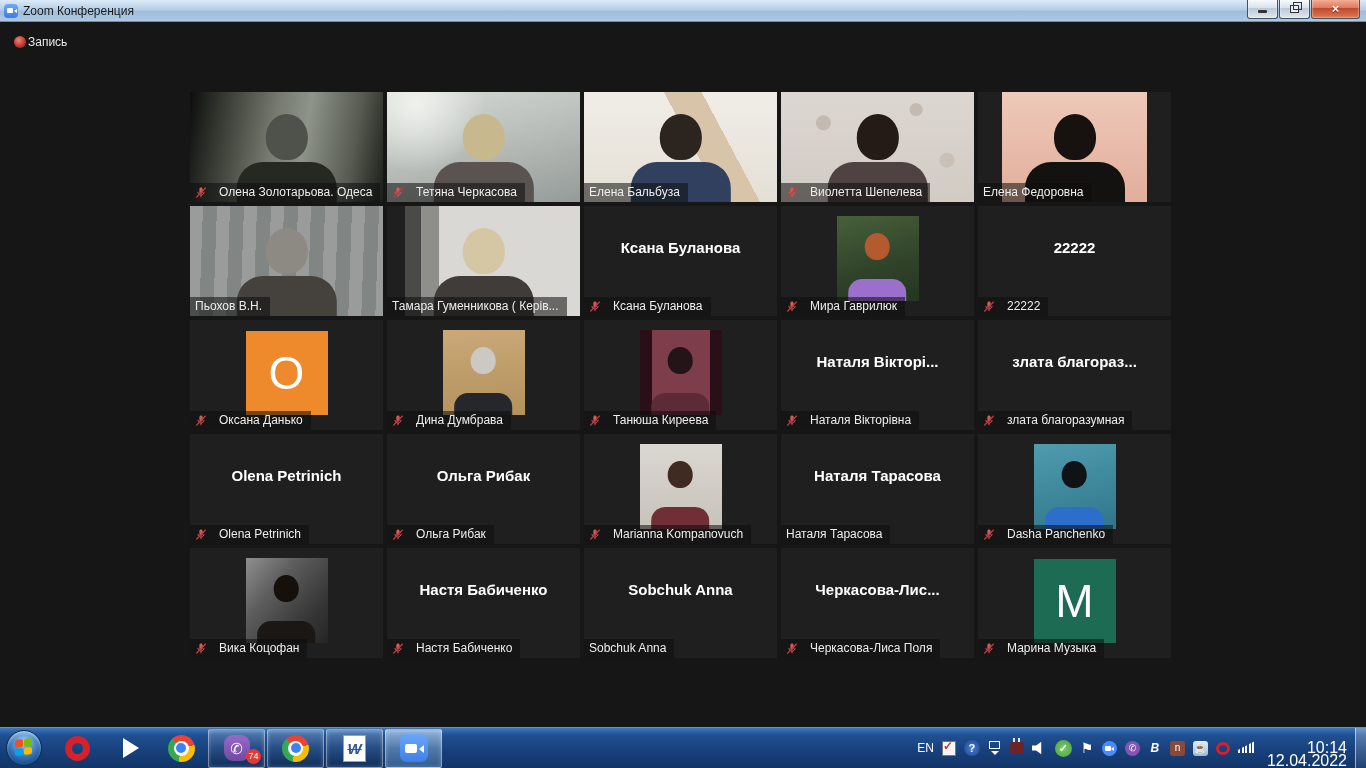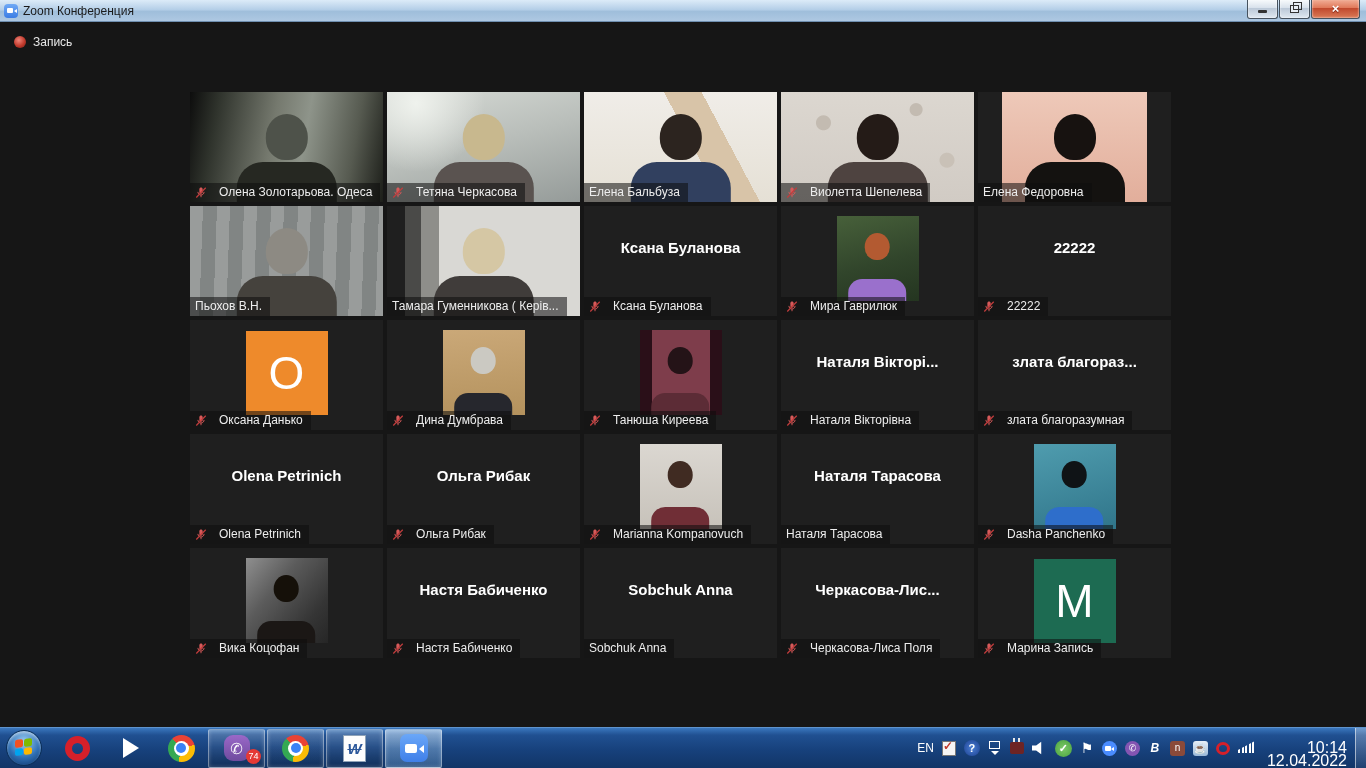--- a/index.html
+++ b/index.html
@@ -22,21 +22,21 @@
     display:flex;align-items:center;justify-content:center;box-shadow:inset 0 0 2px #fff;}
   .win-btn + .win-btn{margin-left:1px;}
   .win-btn.close{width:47px;background:linear-gradient(#f3b29b,#e07b5c 45%,#c14a2e 50%,#da7a57);}
   .glyph-min{width:9px;height:3px;background:#333;border-radius:1px;margin-top:6px;}
   .glyph-restore{width:7px;height:6px;border:1.5px solid #333;position:relative;background:#e8eef5;}
   .glyph-restore::before{content:"";position:absolute;left:2px;top:-4px;width:7px;height:6px;border:1.5px solid #333;}
   .glyph-close{color:#fff;font-size:13px;font-weight:bold;text-shadow:0 1px 1px #7e2210;line-height:14px;}
 
   
   .content{position:absolute;left:0;top:22px;width:1366px;height:705px;background:#161616;}
-  .record{position:absolute;left:14px;top:13px;display:flex;align-items:center;gap:7px;text-align:right;}
+  .record{position:absolute;left:14px;top:13px;display:flex;align-items:center;gap:2px;text-align:right;}
   .record .dot{width:12px;height:12px;border-radius:50%;
     background:radial-gradient(circle at 40% 35%,#f0857a,#c0392b 55%,#7c201a 95%);}
   .record .rec-label{color:#e8e8e8;font-size:12px;}
 
   
   .grid{position:absolute;left:190px;top:70px;display:grid;
     grid-template-columns:repeat(5,193px);grid-auto-rows:110px;gap:4px;}
   .tile{position:relative;background:#1f1f1f;overflow:hidden;}
   .tile.active{outline:2px solid #d3d94e;outline-offset:-2px;padding-left:28px;}
   .vid{position:absolute;inset:0;overflow:hidden;}
@@ -487,21 +487,21 @@
         <div class="letter-avatar" style="background: rgb(29, 107, 82);">M</div>
         <div class="label">
           <span class="mic">
             <svg viewBox="0 0 14 14" width="12" height="13">
               <path d="M7 1.2c-1.1 0-1.9.8-1.9 1.9v3.2c0 1.1.8 1.9 1.9 1.9s1.9-.8 1.9-1.9V3.1C8.9 2 8.1 1.2 7 1.2z" fill="#d65a5a"></path>
               <path d="M3.4 6.3c0 2 1.6 3.6 3.6 3.6s3.6-1.6 3.6-3.6" stroke="#d65a5a" stroke-width="1.1" fill="none"></path>
               <path d="M7 9.9v2.6" stroke="#d65a5a" stroke-width="1.1"></path>
               <path d="M1.5 12.8L12.5 1.5" stroke="#c23c3c" stroke-width="1.4"></path>
             </svg>
           </span>
-          <span>Марина Запись</span>
+          <span>Марина Музыка</span>
         </div>
       </div>
     </div>
 </div>
 
 <div class="taskbar">
   <span class="start-orb">
     <span class="orb-flag">
         <span style="background: rgb(242, 80, 34);"></span>
         <span style="background: rgb(127, 186, 0);"></span>

